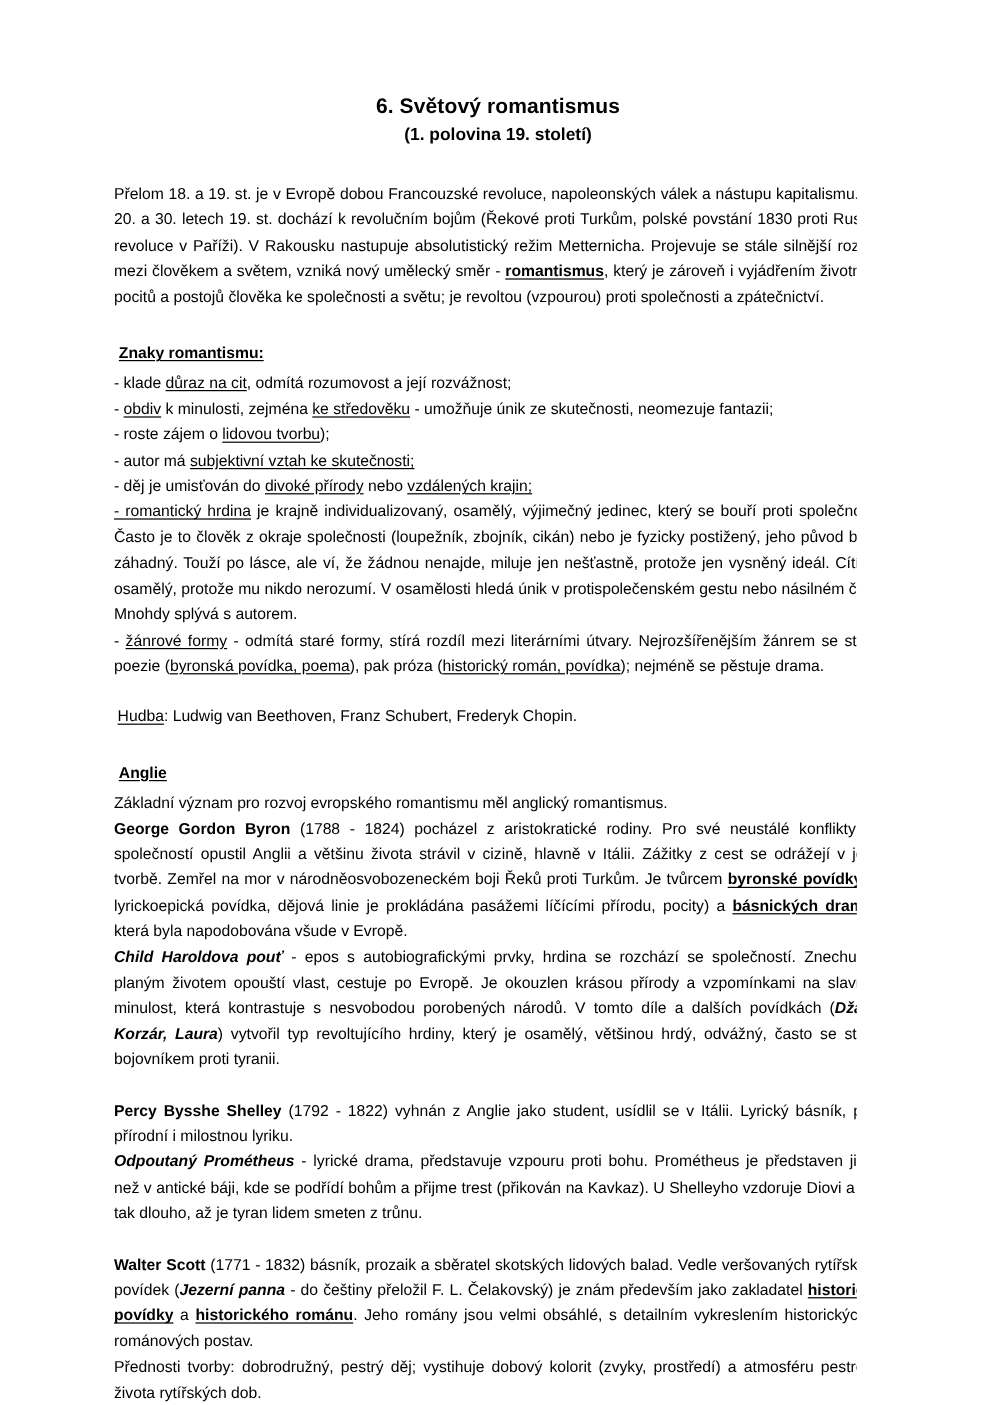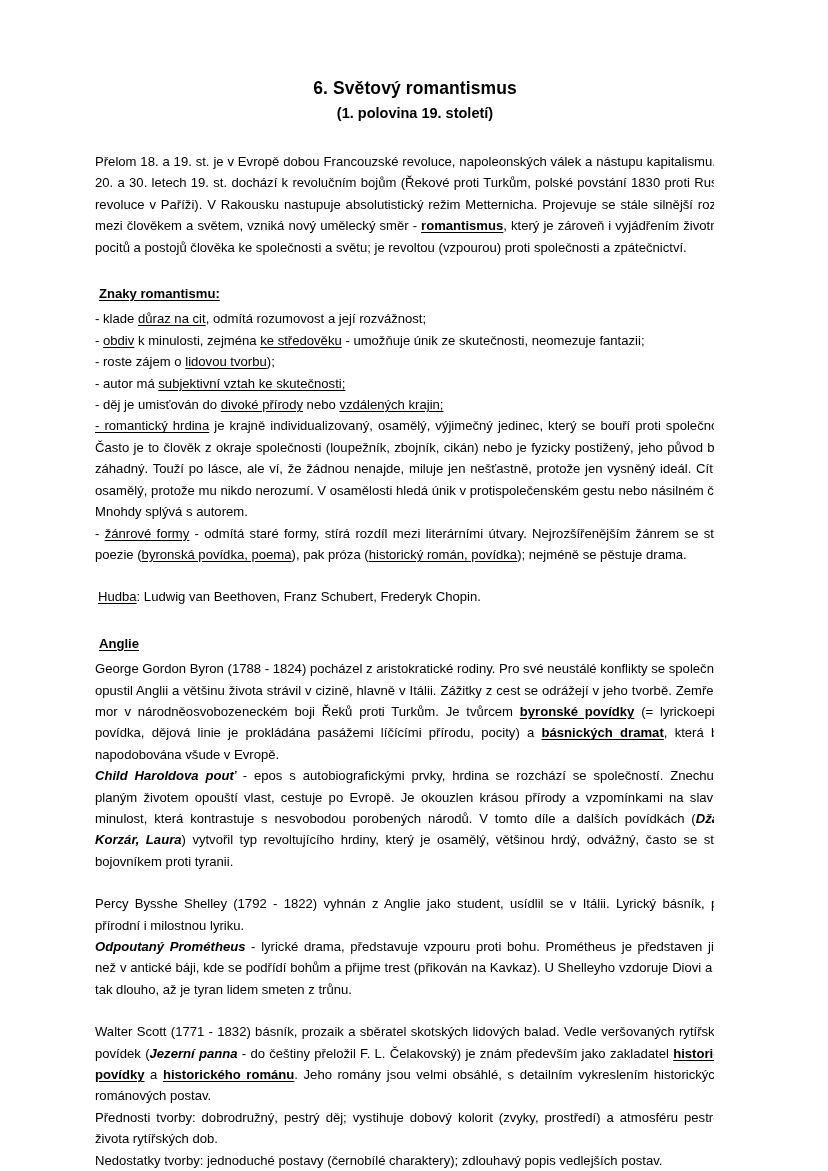--- a/index.html
+++ b/index.html
@@ -71,21 +71,21 @@
     text-align: justify;
     margin: 0;
   }
 
   .indented {
     margin-left: 3px;
   }
 
   
   .u  { text-decoration: underline; text-underline-offset: 1.5px; }
-  .b  { font-weight: normal; margin-top: 28px; }
+  .b  { font-weight: bold; margin-top: 28px; }
   .biu { font-weight: bold; text-decoration: underline; text-underline-offset: 1.5px; }
   .bi { font-weight: bold; font-style: italic; }
 
   .heading-u {
     font-size: 13.1px;
     line-height: 21.4px;
     font-weight: bold;
     text-decoration: underline;
     text-underline-offset: 1.5px;
     margin: 0;
@@ -123,20 +123,21 @@
     <p class="just-block"><span>- </span><span class="u">žánrové formy</span><span> - odmítá staré formy, stírá rozdíl mezi literárními útvary. Nejrozšířenějším žánrem se stává poezie (</span><span class="u">byronská povídka, poema</span><span>), pak próza (</span><span class="u">historický román, povídka</span><span>); nejméně se pěstuje drama.</span></p>
 
     <div class="spacer-md"></div>
 
     <p class="list-line indented"><span class="u">Hudba</span><span>: Ludwig van Beethoven, Franz Schubert, Frederyk Chopin.</span></p>
 
     <div class="spacer-md"></div>
 
     <div class="heading-row indented"><span class="heading-u">Anglie</span></div>
 
+    <p class="list-line">Základní význam pro rozvoj evropského romantismu měl anglický romantismus.</p>
 
     <p class="just-block"><span class="b">George Gordon Byron</span><span> (1788 - 1824) </span><span>pocházel z aristokratické rodiny. Pro své neustálé konflikty se společností opustil Anglii a většinu života strávil v cizině, hlavně v Itálii. Zážitky z cest se odrážejí v jeho tvorbě. Zemřel na mor v národněosvobozeneckém boji Řeků proti Turkům. Je tvůrcem </span><span class="biu">byronské povídky</span><span> (= lyrickoepická povídka, dějová linie je prokládána pasážemi líčícími přírodu, pocity) a </span><span class="biu">básnických dramat</span><span>, která byla napodobována všude v Evropě.</span></p>
 
     <p class="just-block"><span class="bi">Child Haroldova pouť</span><span> - epos s autobiografickými prvky, hrdina se rozchází se společností. Znechucen planým životem opouští vlast, cestuje po Evropě. Je okouzlen krásou přírody a vzpomínkami na slavnou minulost, která kontrastuje s nesvobodou porobených národů. V tomto díle a dalších povídkách (</span><span class="bi">Džaur, Korzár, Laura</span><span>) vytvořil typ revoltujícího hrdiny, který je osamělý, většinou hrdý, odvážný, často se stává bojovníkem proti tyranii.</span></p>
 
     <div class="spacer-md"></div>
 
     <p class="just-block"><span class="b">Percy Bysshe Shelley</span><span> (1792 - 1822) </span><span>vyhnán z Anglie jako student, usídlil se v Itálii. Lyrický básník, psal přírodní i milostnou lyriku.</span></p>
 
     <p class="just-block"><span class="bi">Odpoutaný Prométheus</span><span> - lyrické drama, představuje vzpouru proti bohu. Prométheus je představen jinak než v antické báji, kde se podřídí bohům a přijme trest (přikován na Kavkaz). U Shelleyho vzdoruje Diovi a trpí tak dlouho, až je tyran lidem smeten z trůnu.</span></p>

